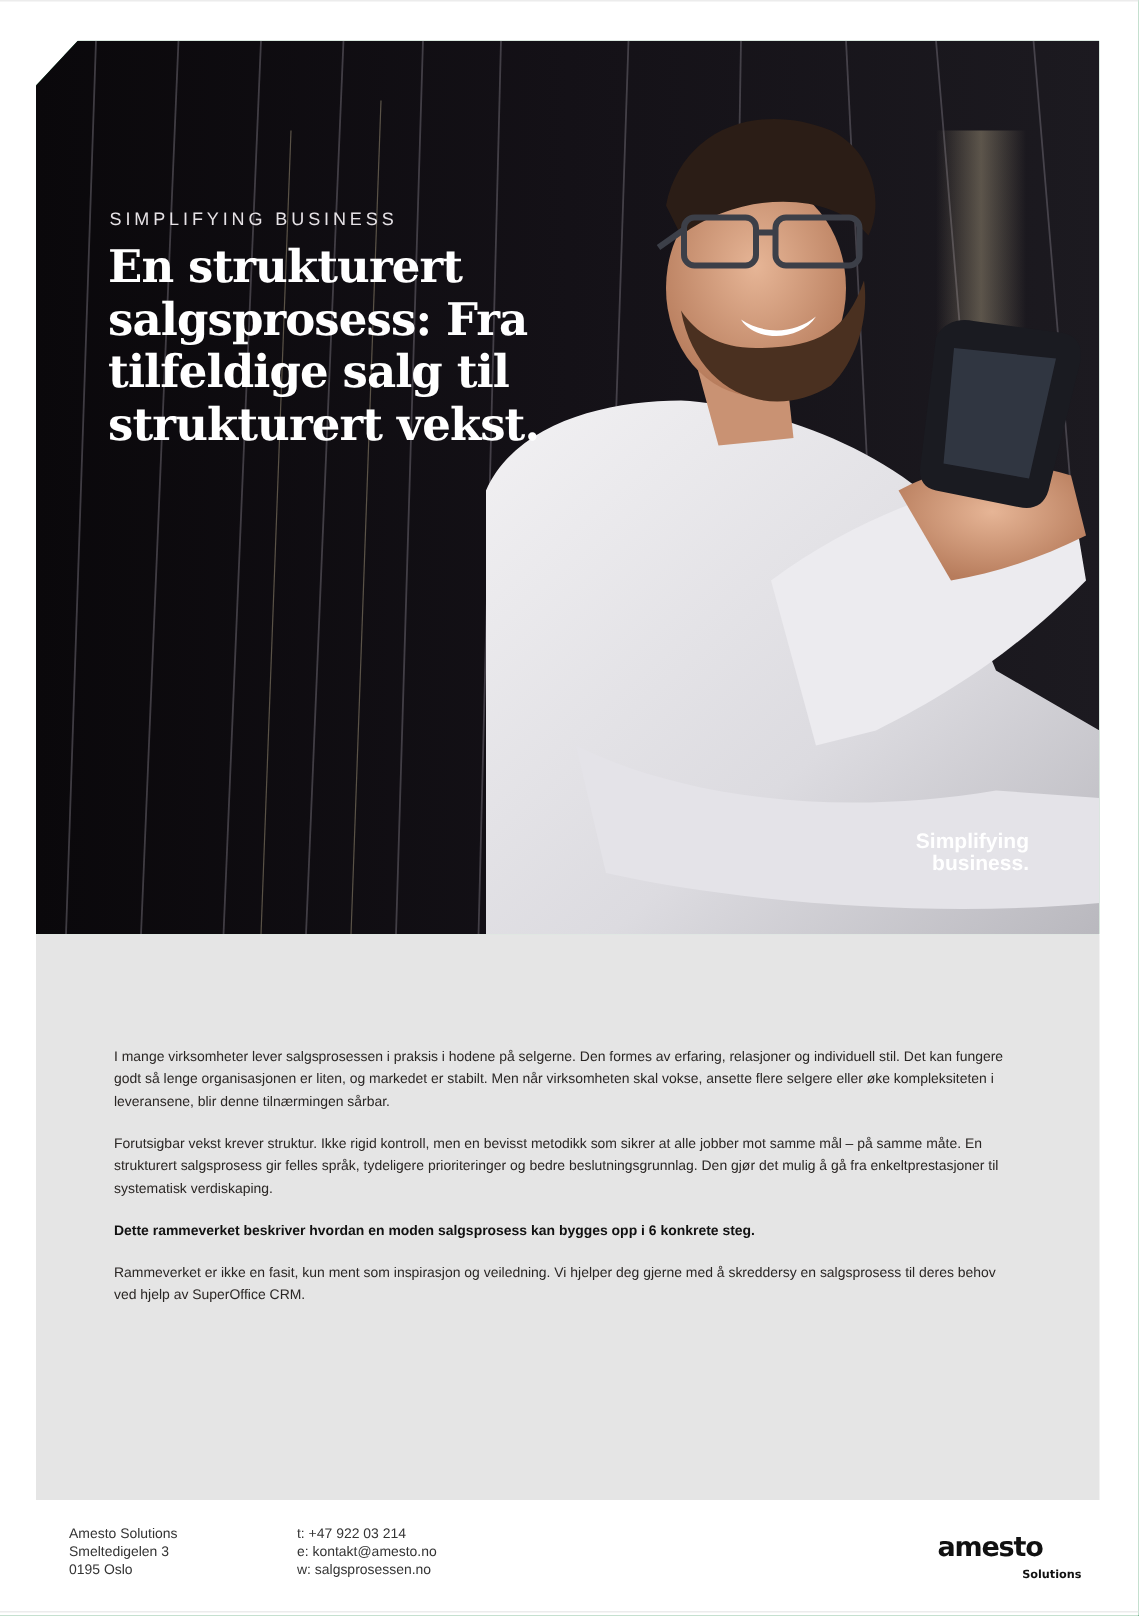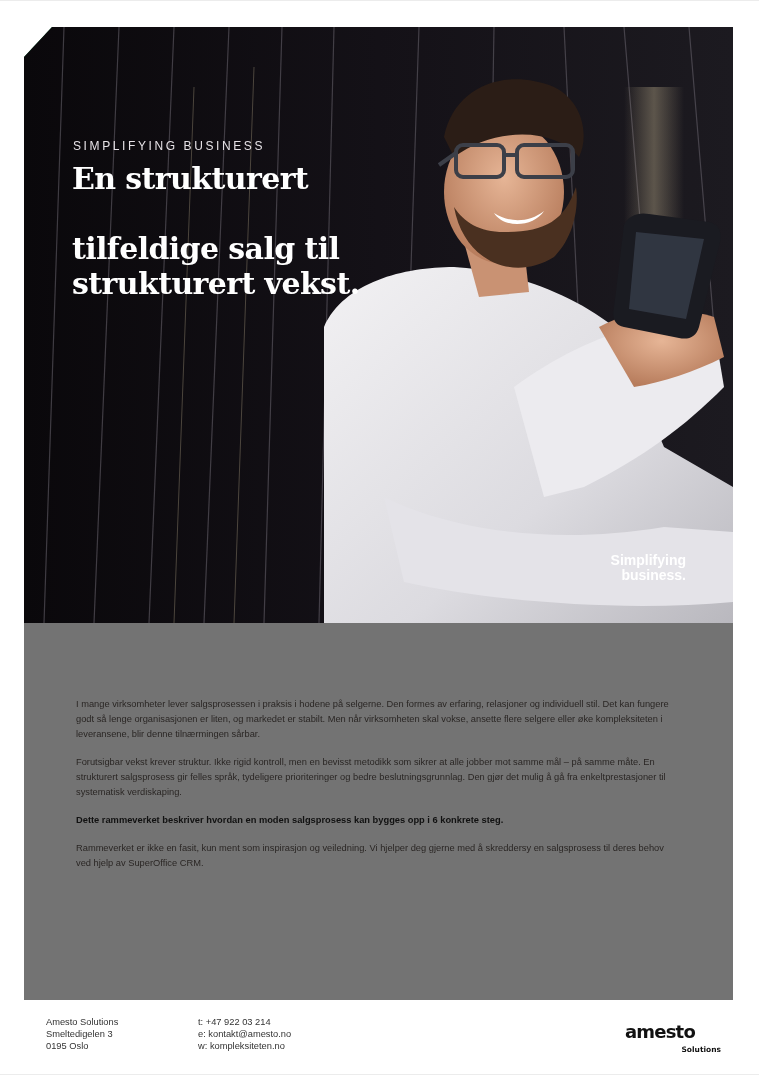--- a/index.html
+++ b/index.html
@@ -24,21 +24,21 @@
     font-size: 30px; line-height: 35px; letter-spacing: -0.6px;
   }
   .tagline {
     position: absolute; right: 47px; top: 526px; text-align: right;
     color: #ffffff; font-weight: bold; font-size: 14px; line-height: 15px;
     font-family: "Liberation Sans", sans-serif;
   }
 
   .panel {
     position: absolute; left: 24px; top: 623px; width: 709px; height: 377px;
-    background: #737373;
+    background: #e5e5e5;
   }
   .body-text {
     position: absolute; left: 52px; top: 74px; width: 600px;
     color: #2a2624; font-size: 9.3px; line-height: 15px;
     font-family: "Liberation Sans", sans-serif;
   }
   .body-text p { margin-bottom: 13px; }
   .body-text p.bold { font-weight: bold; color: #111; }
 
   .footer { position: absolute; left: 0; top: 1000px; width: 759px; height: 77px; border-radius: 19px; }
@@ -122,21 +122,21 @@
 
     <path d="M470 186 C485 196 505 196 520 184 C510 200 480 202 470 186 Z" fill="#ffffff"></path>
 
     <path d="M600 198 C605 188 615 185 625 187 L685 195 C695 197 698 205 696 215 L675 300 C672 310 665 313 655 311 L600 300 C590 298 588 290 590 280 Z" fill="#1a1b21"></path>
     <path d="M612 205 L680 212 L662 292 L605 282 Z" fill="#3b4150" opacity="0.7"></path>
   </svg>
 
   <div class="kicker">SIMPLIFYING BUSINESS</div>
   <h1 class="headline">
     <span>En strukturert</span><br>
-    <br>
+    <span>salgsprosess: Fra</span><br>
     <span>tilfeldige salg til</span><br>
     <span>strukturert vekst.</span>
   </h1>
   <div class="tagline">
     <span>Simplifying</span><br>
     <span>business.</span>
   </div>
 </section>
 
 <section class="panel">
@@ -150,21 +150,21 @@
 
 <footer class="footer">
   <div class="col col1">
     <div>Amesto Solutions</div>
     <div>Smeltedigelen 3</div>
     <div>0195 Oslo</div>
   </div>
   <div class="col col2">
     <div>t: +47 922 03 214</div>
     <div>e: kontakt@amesto.no</div>
-    <div>w: kompleksiteten.no</div>
+    <div>w: salgsprosessen.no</div>
   </div>
   <div class="logo">
     <span class="word">amesto</span>
     <span class="sub">Solutions</span>
   </div>
 </footer>
 
 <div class="bottom-line"></div>
 
 </body></html>

